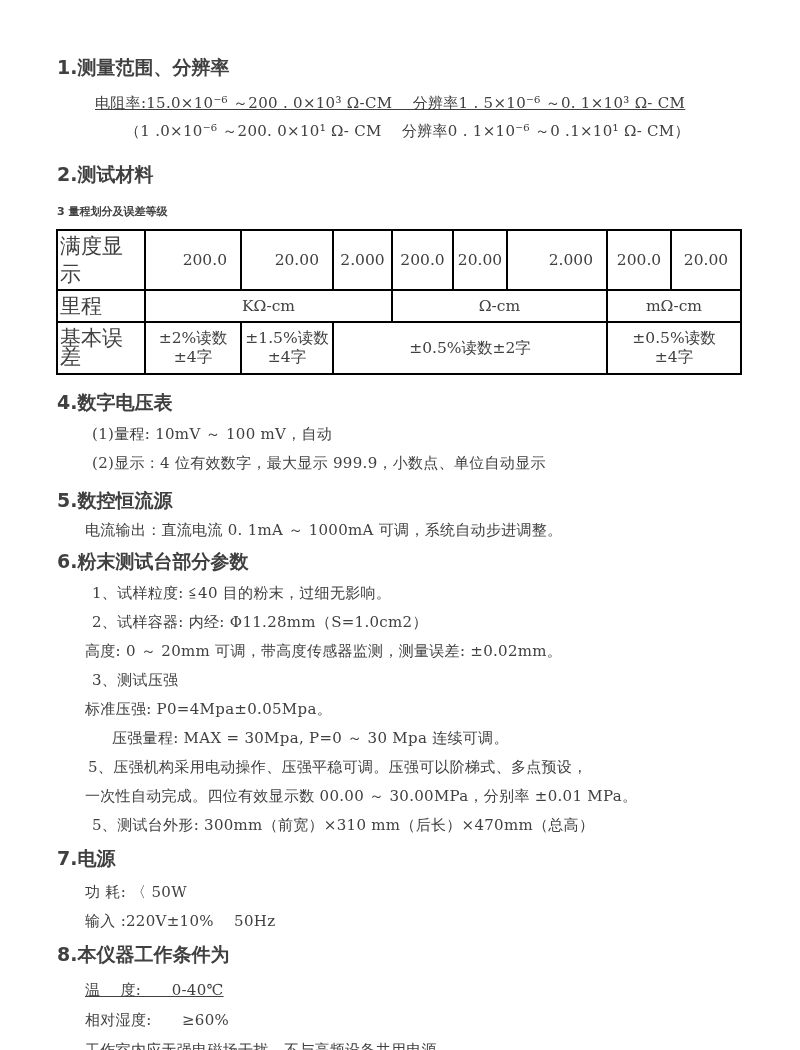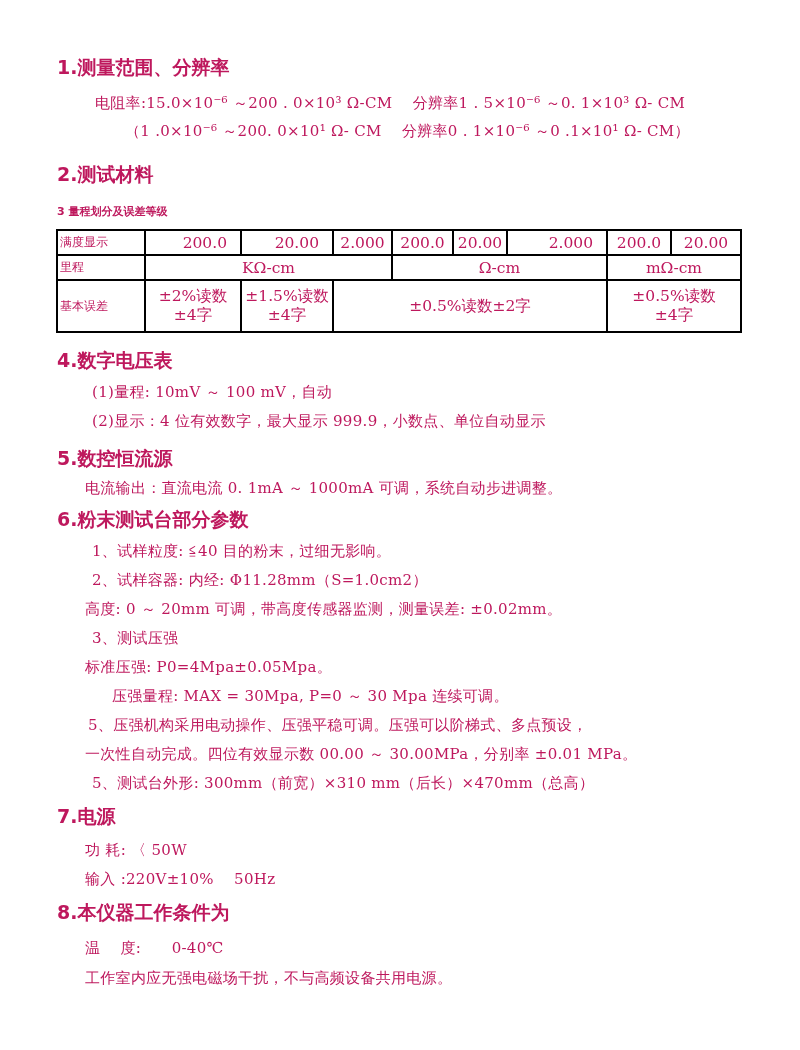--- a/index.html
+++ b/index.html
@@ -8,21 +8,21 @@
     padding: 0;
     background: #ffffff;
     width: 800px;
     height: 1050px;
     overflow: hidden;
   }
   .page {
     width: 780px;
     height: 1050px;
     padding: 56px 58px 0 57px;
-    color: #be185d;
+    color: #404040;
     font-family: "DejaVu Serif", "Liberation Serif", serif;
   }
   .heading {
     font-family: "DejaVu Sans", "Liberation Sans", sans-serif;
     font-weight: bold;
     font-size: 19px;
     line-height: 23px;
     white-space: pre-wrap;
   }
   .heading.small { font-size: 11px; line-height: 20px; }
@@ -30,21 +30,21 @@
     font-size: 15px;
     line-height: 20px;
     white-space: pre-wrap;
     letter-spacing: 0.3px;
   }
   
   .mt8  { margin-top: 8px; }
   .mt9  { margin-top: 9px; }
   .mt10 { margin-top: 10px; }
   .mt12 { margin-top: 12px; }
-  .mt14 { margin-top: 14px; }
+  .mt14 { margin-top: 14px; text-decoration: underline; }
   .mt16 { margin-top: 16px; }
   .mt22 { margin-top: 22px; }
   
   .in28 { margin-left: 28px; }
   .in31 { margin-left: 31px; }
   .in35 { margin-left: 35px; }
   .in38 { margin-left: 38px; }
   .in55 { margin-left: 55px; }
   .in68 { margin-left: 68px; }
   
@@ -59,21 +59,21 @@
   table.range-table td {
     border: 2px solid #000;
     font-size: 15.5px;
     padding: 1px 2px;
     text-align: center;
     white-space: pre-wrap;
     vertical-align: middle;
   }
   table.range-table tr.r1 td, table.range-table tr.r2 td { height: 25px; }
   table.range-table tr.r3 td { height: 52px; line-height: 19px; }
-  table.range-table td.hcol { text-align: left; font-size: 12px; }
+  table.range-table td.hcol { text-align: left; font-size: 21px; }
   table.range-table td.ralign { text-align: right; padding-right: 13px; }
 </style>
 </head>
 <body>
 
 <div class="page">
 
   <div class="heading">1.测量范围、分辨率</div>
   <div class="line in38 mt14">电阻率:15.0×10⁻⁶ ～200 . 0×10³ Ω-CM    分辨率1 . 5×10⁻⁶ ～0. 1×10³ Ω- CM</div>
   <div class="line in68 mt8">（1 .0×10⁻⁶ ～200. 0×10¹ Ω- CM    分辨率0 . 1×10⁻⁶ ～0 .1×10¹ Ω- CM）</div>
@@ -142,15 +142,16 @@
   <div class="line in31 mt9">5、压强机构采用电动操作、压强平稳可调。压强可以阶梯式、多点预设，</div>
   <div class="line in28 mt9">一次性自动完成。四位有效显示数 00.00 ～ 30.00MPa，分别率 ±0.01 MPa。</div>
   <div class="line in35 mt9">5、测试台外形: 300mm（前宽）×310 mm（后长）×470mm（总高）</div>
 
   <div class="heading mt12">7.电源</div>
   <div class="line in28 mt12">功 耗: 〈 50W</div>
   <div class="line in28 mt9">输入 :220V±10%    50Hz</div>
 
   <div class="heading mt12">8.本仪器工作条件为</div>
   <div class="line in28 mt14">温    度:      0-40℃</div>
+  <div class="line in28 mt10">相对湿度:      ≥60%</div>
   <div class="line in28 mt10">工作室内应无强电磁场干扰，不与高频设备共用电源。</div>
 
 </div>
 
 </body></html>

